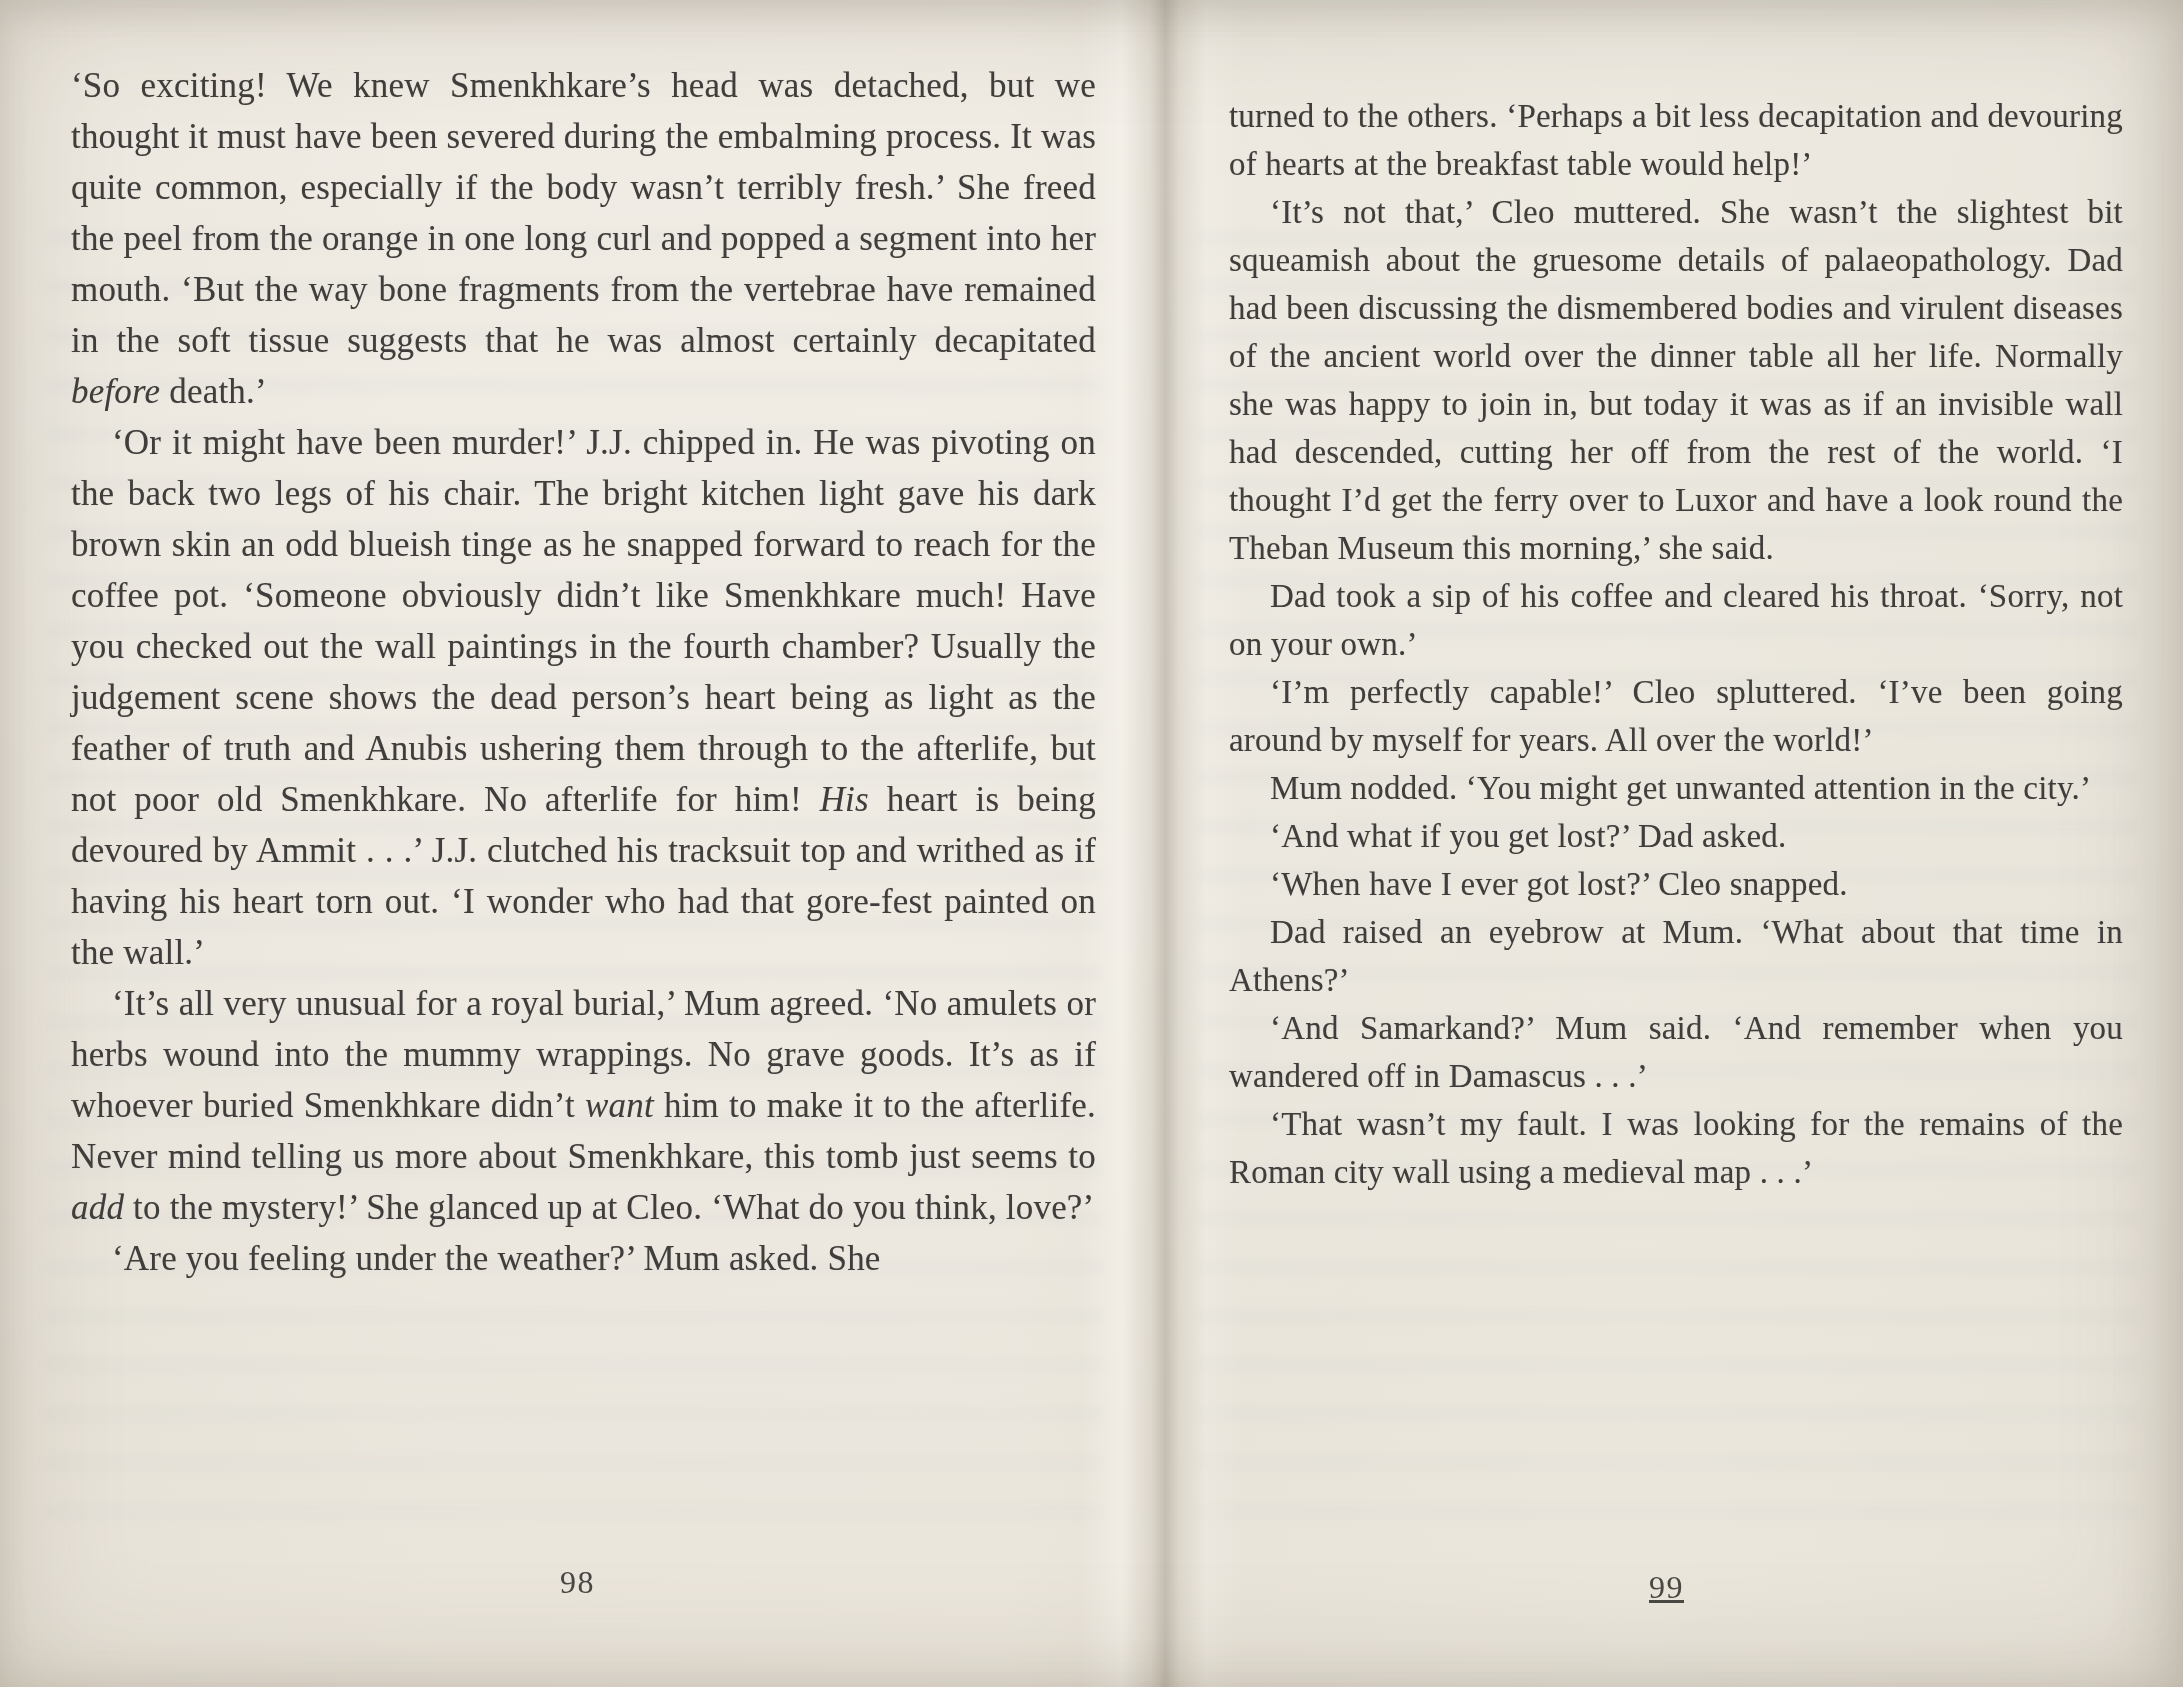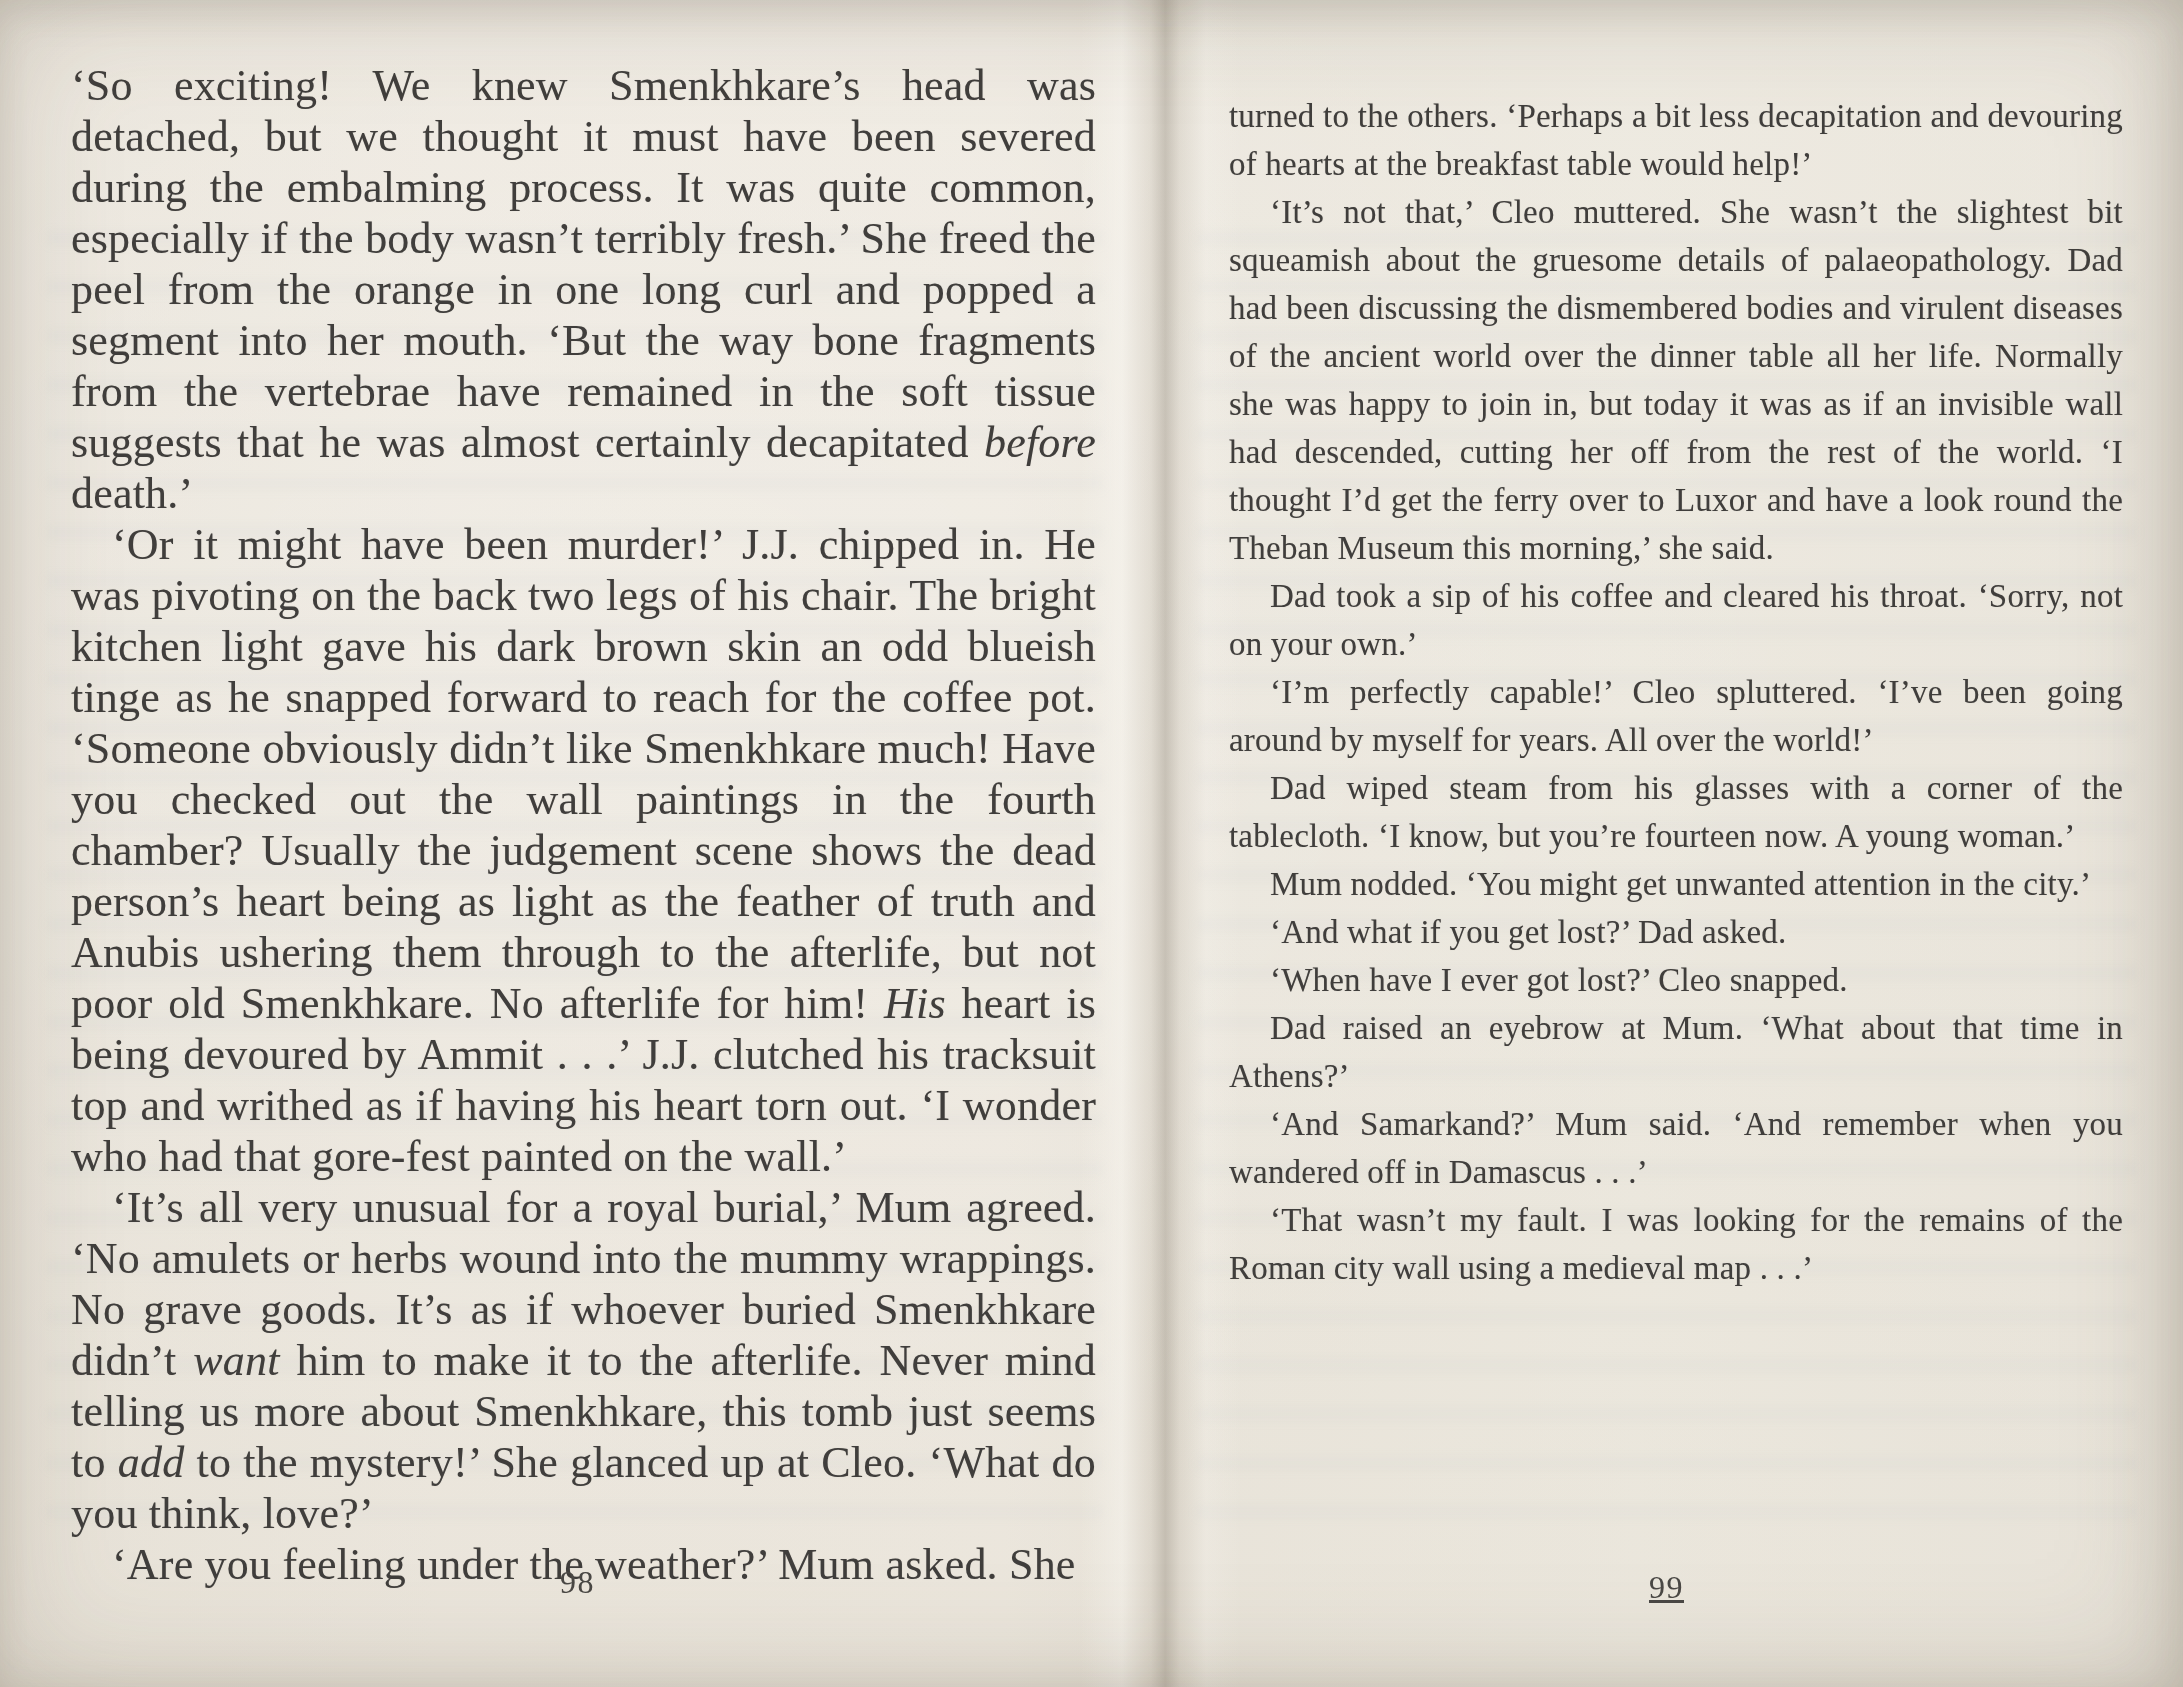--- a/index.html
+++ b/index.html
@@ -73,21 +73,21 @@
     position: absolute;
     color: #403e3c;
     text-align: justify;
     letter-spacing: 0.2px;
     text-shadow: 0 0 0.8px rgba(64,62,60,0.25);
   }
   .text-col.left-col {
     left: 71px;
     top: 60px;
     width: 1025px;
-    font-size: 44px;
+    font-size: 35px;
     line-height: 51px;
   }
   .text-col.right-col {
     left: 1229px;
     top: 64px;
     width: 894px;
     font-size: 33px;
     line-height: 48px;
     margin-top: 28px;
   }
@@ -124,21 +124,20 @@
       <p class="para indent"><span>‘Or it might have been murder!’ J.J. chipped in. He was pivoting on the back two legs of his chair. The bright kitchen light gave his dark brown skin an odd blueish tinge as he snapped forward to reach for the coffee pot. ‘Someone obviously didn’t like Smenkhkare much! Have you checked out the wall paintings in the fourth chamber? Usually the judgement scene shows the dead person’s heart being as light as the feather of truth and Anubis ushering them through to the afterlife, but not poor old Smenkhkare. No afterlife for him! </span><em>His</em><span> heart is being devoured by Ammit . . .’ J.J. clutched his tracksuit top and writhed as if having his heart torn out. ‘I wonder who had that gore-fest painted on the wall.’</span></p>
       <p class="para indent"><span>‘It’s all very unusual for a royal burial,’ Mum agreed. ‘No amulets or herbs wound into the mummy wrappings. No grave goods. It’s as if whoever buried Smenkhkare didn’t </span><em>want</em><span> him to make it to the afterlife. Never mind telling us more about Smenkhkare, this tomb just seems to </span><em>add</em><span> to the mystery!’ She glanced up at Cleo. ‘What do you think, love?’</span></p>
       <p class="para indent"><span>‘Are you feeling under the weather?’ Mum asked. She</span></p>
     </div>
 
   <div class="text-col right-col">
       <p class="para"><span>turned to the others. ‘Perhaps a bit less decapitation and devouring of hearts at the breakfast table would help!’</span></p>
       <p class="para indent"><span>‘It’s not that,’ Cleo muttered. She wasn’t the slightest bit squeamish about the gruesome details of palaeopathology. Dad had been discussing the dismembered bodies and virulent diseases of the ancient world over the dinner table all her life. Normally she was happy to join in, but today it was as if an invisible wall had descended, cutting her off from the rest of the world. ‘I thought I’d get the ferry over to Luxor and have a look round the Theban Museum this morning,’ she said.</span></p>
       <p class="para indent"><span>Dad took a sip of his coffee and cleared his throat. ‘Sorry, not on your own.’</span></p>
       <p class="para indent"><span>‘I’m perfectly capable!’ Cleo spluttered. ‘I’ve been going around by myself for years. All over the world!’</span></p>
-      <p class="para indent"><span>Dad wiped steam from his glasses with a corner of the tablecloth. ‘I know, but you’re fourteen now. A young woman.’</span></p>
       <p class="para indent"><span>Mum nodded. ‘You might get unwanted attention in the city.’</span></p>
       <p class="para indent"><span>‘And what if you get lost?’ Dad asked.</span></p>
       <p class="para indent"><span>‘When have I ever got lost?’ Cleo snapped.</span></p>
       <p class="para indent"><span>Dad raised an eyebrow at Mum. ‘What about that time in Athens?’</span></p>
       <p class="para indent"><span>‘And Samarkand?’ Mum said. ‘And remember when you wandered off in Damascus . . .’</span></p>
       <p class="para indent"><span>‘That wasn’t my fault. I was looking for the remains of the Roman city wall using a medieval map . . .’</span></p>
     </div>
 
   <div class="page-number left-num">98</div>
 

